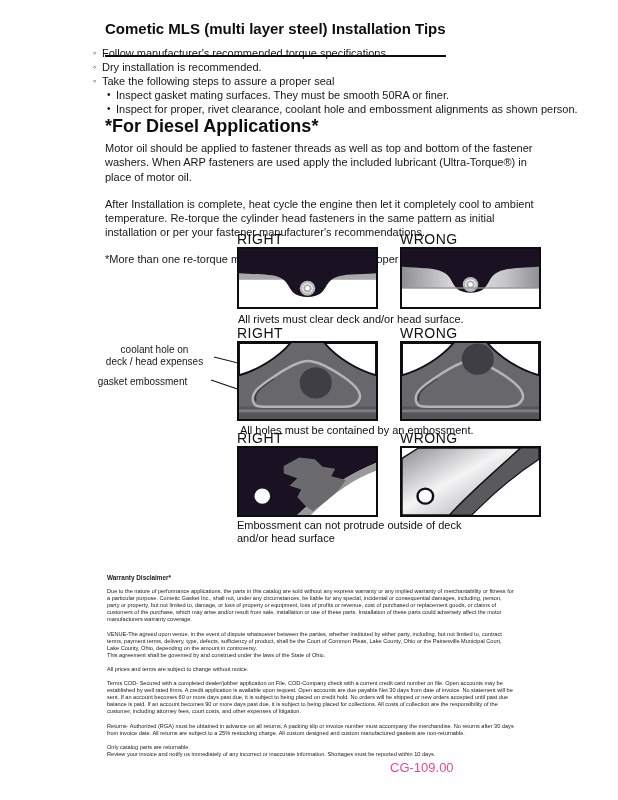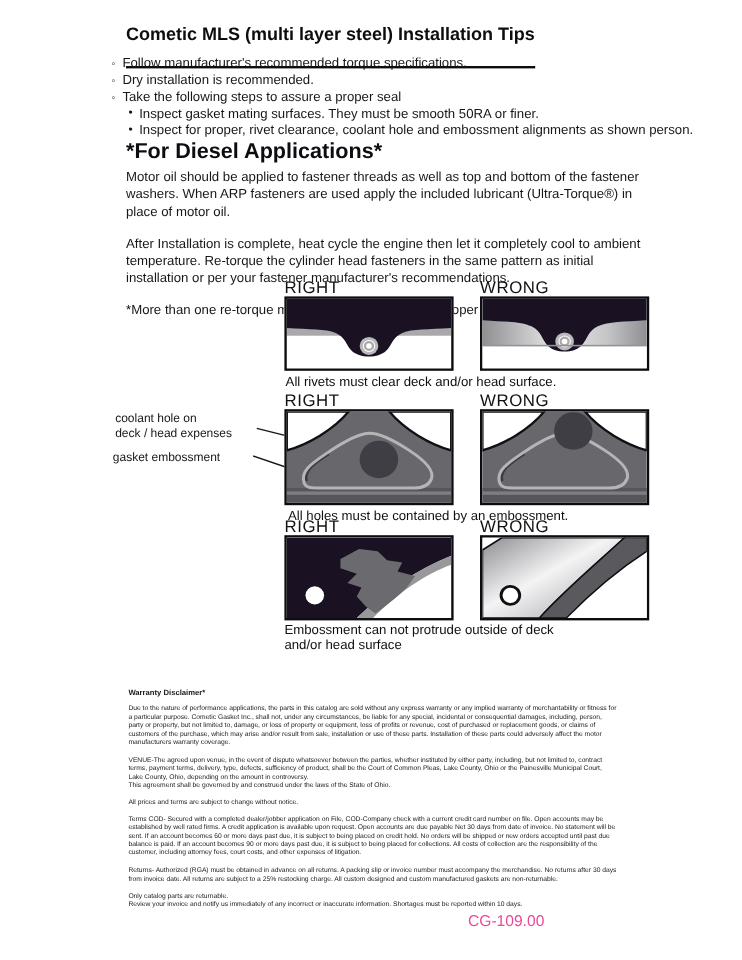--- a/index.html
+++ b/index.html
@@ -25,21 +25,21 @@
 
   .diesel{position:absolute;left:105px;top:119px;width:432px;font-size:11px;line-height:14.2px;color:#17171a}
   .diesel h2{font-size:18px;font-weight:700;margin:0 0 8px;color:#0d0d11}
   .diesel p{margin:0 0 13px}
 
   .figlabel{position:absolute;width:141px;text-align:left;font-size:14px;font-weight:400;letter-spacing:.5px;color:#111}
   .figbox{position:absolute;width:141px;border:2px solid #0d0d11;box-sizing:border-box;background:#fff}
   .figbox svg{display:block;width:100%;height:100%}
   .figcap{position:absolute;font-size:11px;line-height:13px;color:#0f0f12}
 
-  .anno{position:absolute;font-size:10px;line-height:11.5px;text-align:left;color:#17171a}
+  .anno{position:absolute;font-size:10px;line-height:11.5px;text-align:center;color:#17171a}
   .leader{position:absolute;left:140px;top:344px;pointer-events:none}
 
   .warranty{position:absolute;left:107px;top:574px;width:408px;font-size:5.6px;line-height:7.1px;color:#1a1a1d}
   .warranty h3{font-size:6.4px;font-weight:700;margin:0 0 7px}
   .warranty p{margin:0 0 7px;white-space:pre-line}
 
   .footer-code{position:absolute;left:390px;top:760px;font-size:13px;color:#ec4899}
 </style>
 </head>
 <body>
@@ -112,21 +112,21 @@
   </div>
   <div class="figcap" style="left:238px;top:313px">All rivets must clear deck and/or head surface.</div>
 
   <div class="figlabel" style="left:237px;top:325px">RIGHT</div>
   <div class="figlabel" style="left:400px;top:325px">WRONG</div>
 
   <div class="anno" style="left:96px;top:344px;width:117px">
     <div>coolant hole on</div>
     <div>deck / head expenses</div>
   </div>
-  <div class="anno" style="left:94px;top:376px;width:117px">
+  <div class="anno" style="left:84px;top:376px;width:117px">
     <div>gasket embossment</div>
   </div>
   <svg class="leader" width="200" height="60" viewBox="0 0 200 60">
     <line x1="74" y1="13" x2="174" y2="38" stroke="#17171a" stroke-width="1.2"></line>
     <line x1="71" y1="36" x2="118" y2="52" stroke="#17171a" stroke-width="1.2"></line>
   </svg>
 
   <div class="figbox" style="left:237px;top:341px;height:80px">
     <svg viewBox="0 0 141 80" preserveAspectRatio="none">
       <rect width="141" height="80" fill="#68686c"></rect>

